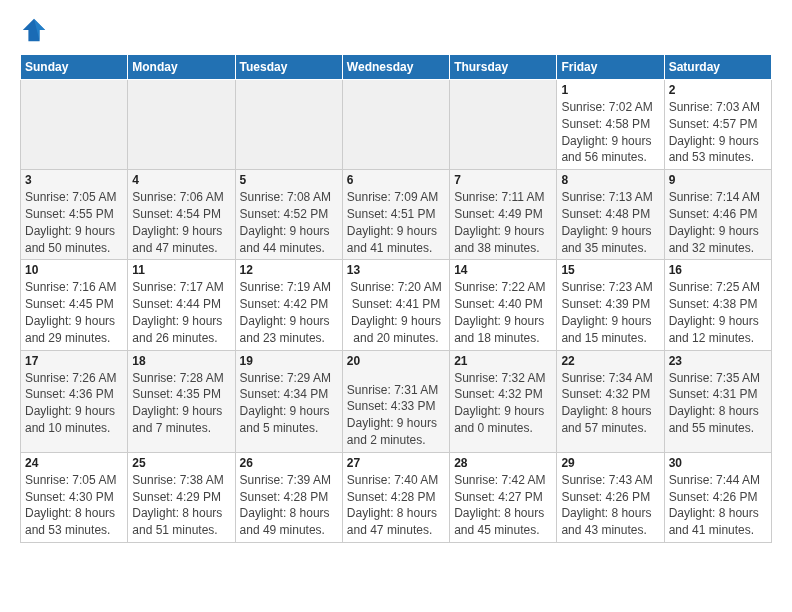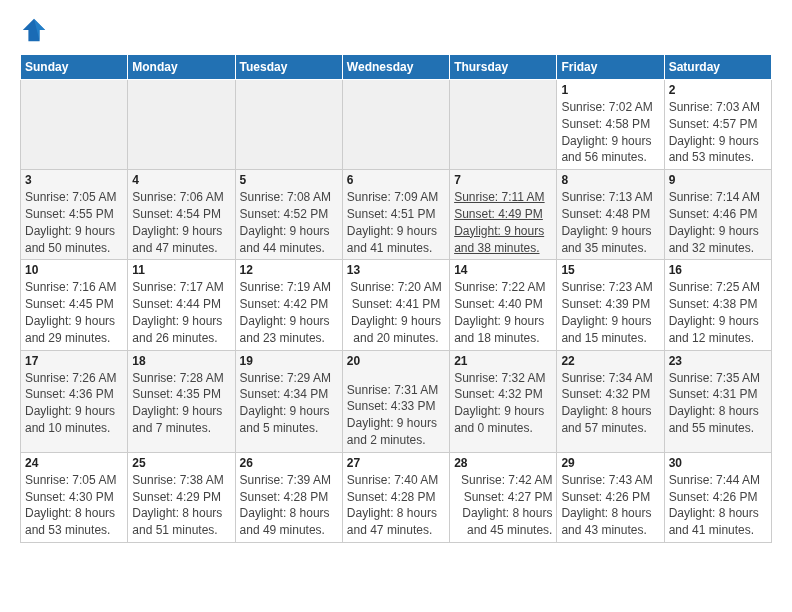--- a/index.html
+++ b/index.html
@@ -173,21 +173,21 @@
           </td>
           <td>
             <span class="day-num">6</span>
             <div class="day-info" style="white-space: pre-line;">Sunrise: 7:09 AM
 Sunset: 4:51 PM
 Daylight: 9 hours
 and 41 minutes.</div>
           </td>
           <td>
             <span class="day-num">7</span>
-            <div class="day-info" style="white-space: pre-line; text-decoration: underline;">Sunrise: 7:11 AM
+            <div class="day-info" style="white-space: pre-line;">Sunrise: 7:11 AM
 Sunset: 4:49 PM
 Daylight: 9 hours
 and 38 minutes.</div>
           </td>
           <td>
             <span class="day-num">8</span>
             <div class="day-info" style="white-space: pre-line;">Sunrise: 7:13 AM
 Sunset: 4:48 PM
 Daylight: 9 hours
 and 35 minutes.</div>
@@ -326,21 +326,21 @@
           </td>
           <td>
             <span class="day-num">27</span>
             <div class="day-info" style="white-space: pre-line;">Sunrise: 7:40 AM
 Sunset: 4:28 PM
 Daylight: 8 hours
 and 47 minutes.</div>
           </td>
           <td>
             <span class="day-num">28</span>
-            <div class="day-info" style="white-space: pre-line; text-align: right;">Sunrise: 7:42 AM
+            <div class="day-info" style="white-space: pre-line;">Sunrise: 7:42 AM
 Sunset: 4:27 PM
 Daylight: 8 hours
 and 45 minutes.</div>
           </td>
           <td>
             <span class="day-num">29</span>
             <div class="day-info" style="white-space: pre-line;">Sunrise: 7:43 AM
 Sunset: 4:26 PM
 Daylight: 8 hours
 and 43 minutes.</div>

